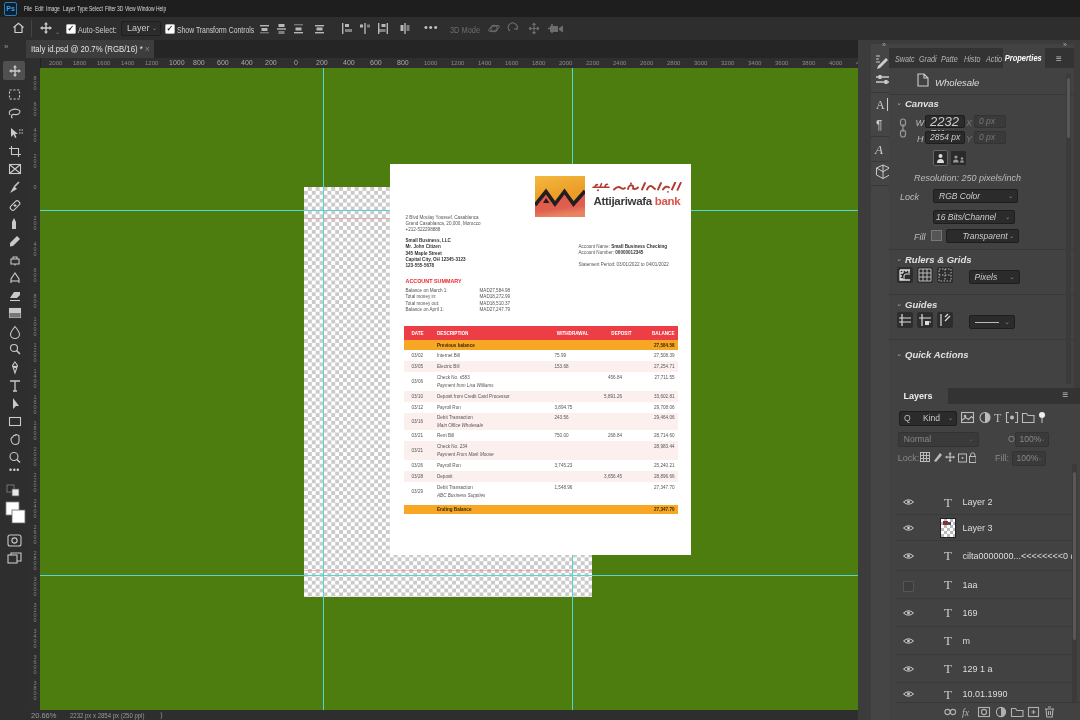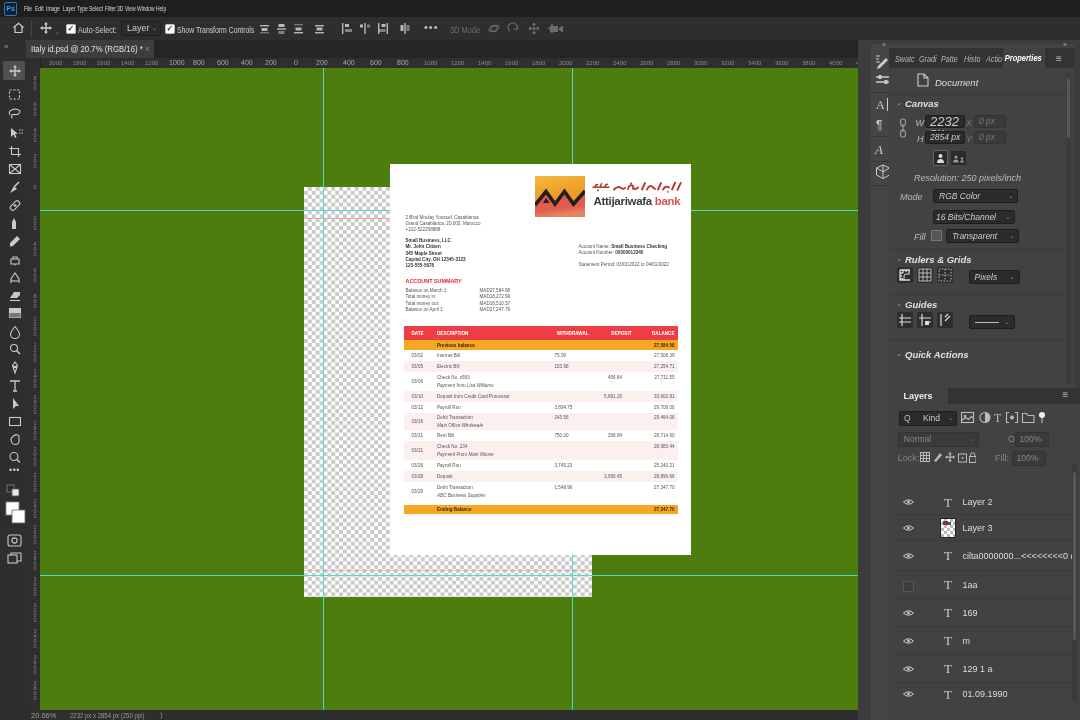--- a/index.html
+++ b/index.html
@@ -479,21 +479,21 @@
         <span class="ptab" style="left:30px;">Gradi</span>
         <span class="ptab" style="left:52px;">Patte</span>
         <span class="ptab" style="left:74.5px;">Histo</span>
         <span class="ptab" style="left:97px;">Actio</span>
       <div style="position:absolute;left:114px;top:0;width:42px;height:20px;background:#424242;color:#fff;font-weight:bold;font-size:8.5px;line-height:20px;"><span style="display:inline-block;transform:scaleX(0.88);transform-origin:0 0;padding-left:2px;">Properties</span></div>
       <span style="position:absolute;left:167px;top:5px;color:#bbb;font-size:10px;">≡</span>
     </div>
     <svg width="12" height="14" viewBox="0 0 12 14" style="position:absolute;left:28px;top:29px;" fill="none" stroke="#ccc" stroke-width="1.1">
         <path d="M1,1 h6 l4,4 v8 h-10 z M7,1 v4 h4"></path>
       </svg>
-    <span style="position:absolute;left:46px;top:33px;font-size:9.5px;color:#ddd;">Document</span>
+    <span style="position:absolute;left:46px;top:33px;font-size:9.5px;color:#ddd;">Wholesale</span>
     <div style="position:absolute;left:0;top:50px;width:184.5px;height:1px;background:#383838;"></div>
     <span style="position:absolute;left:7px;top:55px;color:#aaa;font-size:7px;">⌄</span>
       <span style="position:absolute;left:16px;top:54px;font-size:9.5px;font-weight:bold;color:#e0e0e0;">Canvas</span>
     <svg width="8" height="20" viewBox="0 0 8 20" style="position:absolute;left:10px;top:74px;" fill="none" stroke="#999" stroke-width="1.2">
         <rect x="1.5" y="1" width="5" height="7" rx="2.5"></rect>
         <rect x="1.5" y="12" width="5" height="7" rx="2.5"></rect>
         <path d="M4,6 v8"></path>
       </svg>
     <span style="position:absolute;left:26.5px;top:74px;font-size:9px;color:#bbb;">W</span>
     <div class="ddown" style="position:absolute;left:36px;top:71px;width:34px;height:11px;font-size:13px;line-height:11px;padding-left:4px;">2232 px</div>
@@ -506,26 +506,26 @@
     <div style="position:absolute;left:44px;top:106px;width:13px;height:14px;background:#2a2a2a;border:1px solid #666;border-radius:2px;"><svg width="13" height="14" viewBox="0 0 13 14" fill="#ddd">
           <circle cx="6.5" cy="5" r="2"></circle>
           <path d="M3,12 q0,-4 3.5,-4 q3.5,0 3.5,4 z"></path>
         </svg></div>
     <div style="position:absolute;left:61px;top:106px;width:15px;height:14px;background:#2a2a2a;border:1px solid #444;border-radius:2px;"><svg width="15" height="14" viewBox="0 0 15 14" fill="#999">
           <circle cx="5" cy="6" r="1.6"></circle>
           <path d="M2,11.5 q0,-3 2.8,-3 q2.8,0 2.8,3 z M9,11.5 q0,-2.2 2,-2.2 q2,0 2,2.2 z"></path>
           <circle cx="11" cy="7.5" r="1.2"></circle>
         </svg></div>
     <span style="position:absolute;left:25px;top:129px;font-size:9px;color:#bbb;">Resolution: 250 pixels/inch</span>
-    <span style="position:absolute;left:11px;top:148px;font-size:9px;color:#bbb;">Mode</span>
+    <span style="position:absolute;left:11px;top:148px;font-size:9px;color:#bbb;">Lock</span>
     <div class="ddown" style="position:absolute;left:44px;top:145px;width:78px;height:12px;font-size:8.5px;line-height:12px;padding-left:5px;">RGB Color<span style="position:absolute;right:4px;color:#999;font-size:6px;">⌄</span></div>
     <div class="ddown" style="position:absolute;left:44px;top:166px;width:78px;height:12px;font-size:8.5px;line-height:12px;padding-left:2px;">16 Bits/Channel<span style="position:absolute;right:4px;color:#999;font-size:6px;">⌄</span></div>
     <span style="position:absolute;left:25px;top:188px;font-size:9px;color:#bbb;">Fill</span>
     <div style="position:absolute;left:42px;top:186px;width:9px;height:9px;background:#555;border:1px solid #777;"></div>
-    <div class="ddown" style="position:absolute;left:57px;top:185px;width:66px;height:12px;font-size:8.5px;line-height:12px;padding-left:5px;">Transparent<span style="position:absolute;right:4px;color:#999;font-size:6px;">⌄</span></div>
+    <div class="ddown" style="position:absolute;left:57px;top:185px;width:66px;height:12px;font-size:8.5px;line-height:12px;padding-left:5px;text-align:center;">Transparent<span style="position:absolute;right:4px;color:#999;font-size:6px;">⌄</span></div>
     <div style="position:absolute;left:0;top:205px;width:184.5px;height:1px;background:#383838;"></div>
     <span style="position:absolute;left:7px;top:211px;color:#aaa;font-size:7px;">⌄</span>
       <span style="position:absolute;left:16px;top:210px;font-size:9.5px;font-weight:bold;color:#e0e0e0;">Rulers &amp; Grids</span>
     <div class="pbtn" style="left:7.5px;top:223px;"><svg width="16" height="16" viewBox="0 0 16 16" fill="none" stroke="#ddd" stroke-width="1.3">
           <path d="M3,3 v10 h10 M3,3 h10 M6,3 v3 M9,3 v2 M12,3 v3 M3,6 h3 M3,9 h2 M3,12 h3"></path>
           <path d="M7,13 v-4 q0,-2 2,-2 h4" stroke-width="1"></path>
         </svg></div>
     <div class="pbtn" style="left:27.5px;top:223px;"><svg width="16" height="16" viewBox="0 0 16 16" fill="none" stroke="#bbb" stroke-width="1">
           <path d="M2,2 h12 v12 h-12 z M6,2 v12 M10,2 v12 M2,6 h12 M2,10 h12"></path>
         </svg></div>
@@ -673,19 +673,48 @@
           </svg>
           <div class="tt">T</div>
           <span class="lt">129 1 a</span>
         </div>
         <div class="lrow" style="top:215px;height:22px;">
           <svg class="eye" width="11" height="8" viewBox="0 0 11 8" fill="none" stroke="#c9c9c9" stroke-width="1">
             <path d="M0.5,4 Q5.5,-0.5 10.5,4 Q5.5,8.5 0.5,4 Z"></path>
             <circle cx="5.5" cy="4" r="1.4" fill="#c9c9c9" stroke="none"></circle>
           </svg>
           <div class="tt">T</div>
-          <span class="lt">01.09.1990</span>
+          <span class="lt">10.01.1990</span>
         </div>
       </div>
+    <div style="position:absolute;left:0;top:314px;width:184.5px;height:18px;background:#424242;border-top:1px solid #383838;">
+      <svg width="120" height="12" viewBox="0 0 120 12" style="position:absolute;left:48px;top:3px;" fill="none" stroke="#b0b0b0" stroke-width="1.1">
+        <g>
+            <circle cx="3.5" cy="6" r="2.6"></circle>
+            <circle cx="9" cy="6" r="2.6"></circle>
+          </g>
+        <g transform="translate(18,0)">
+            <text x="0" y="9.5" stroke="none" fill="#b0b0b0" font-size="10" font-style="italic" font-family="Liberation Serif">fx</text>
+          </g>
+        <g transform="translate(34,0)">
+            <rect x="0.5" y="1.5" width="11" height="9"></rect>
+            <circle cx="6" cy="6" r="2.6"></circle>
+          </g>
+        <g transform="translate(52,0)">
+            <circle cx="5" cy="6" r="4.6"></circle>
+            <path d="M5,1.4 a4.6,4.6 0 0 1 0,9.2 z" fill="#b0b0b0" stroke="none"></path>
+          </g>
+        <g transform="translate(67,0)">
+            <path d="M0.5,10.5 v-8 h4 l1.5,2 h6 v6 z"></path>
+          </g>
+        <g transform="translate(84,0)">
+            <rect x="0.5" y="1.5" width="10" height="9"></rect>
+            <path d="M5.5,4 v4 M3.5,6 h4"></path>
+          </g>
+        <g transform="translate(100,0)">
+            <path d="M1,3 h9 M2,3 l0.8,8 h5.4 l0.8,-8 M4,1 h3 M4.5,5 v4 M6.5,5 v4"></path>
+          </g>
+      </svg>
+    </div>
     <div style="position:absolute;left:176.5px;top:76px;width:5px;height:238px;background:#3b3b3b;"></div>
     <div style="position:absolute;left:177.5px;top:84px;width:3px;height:168px;background:#585858;border-radius:2px;"></div>
   </div>
 </div>
 
 </body></html>

